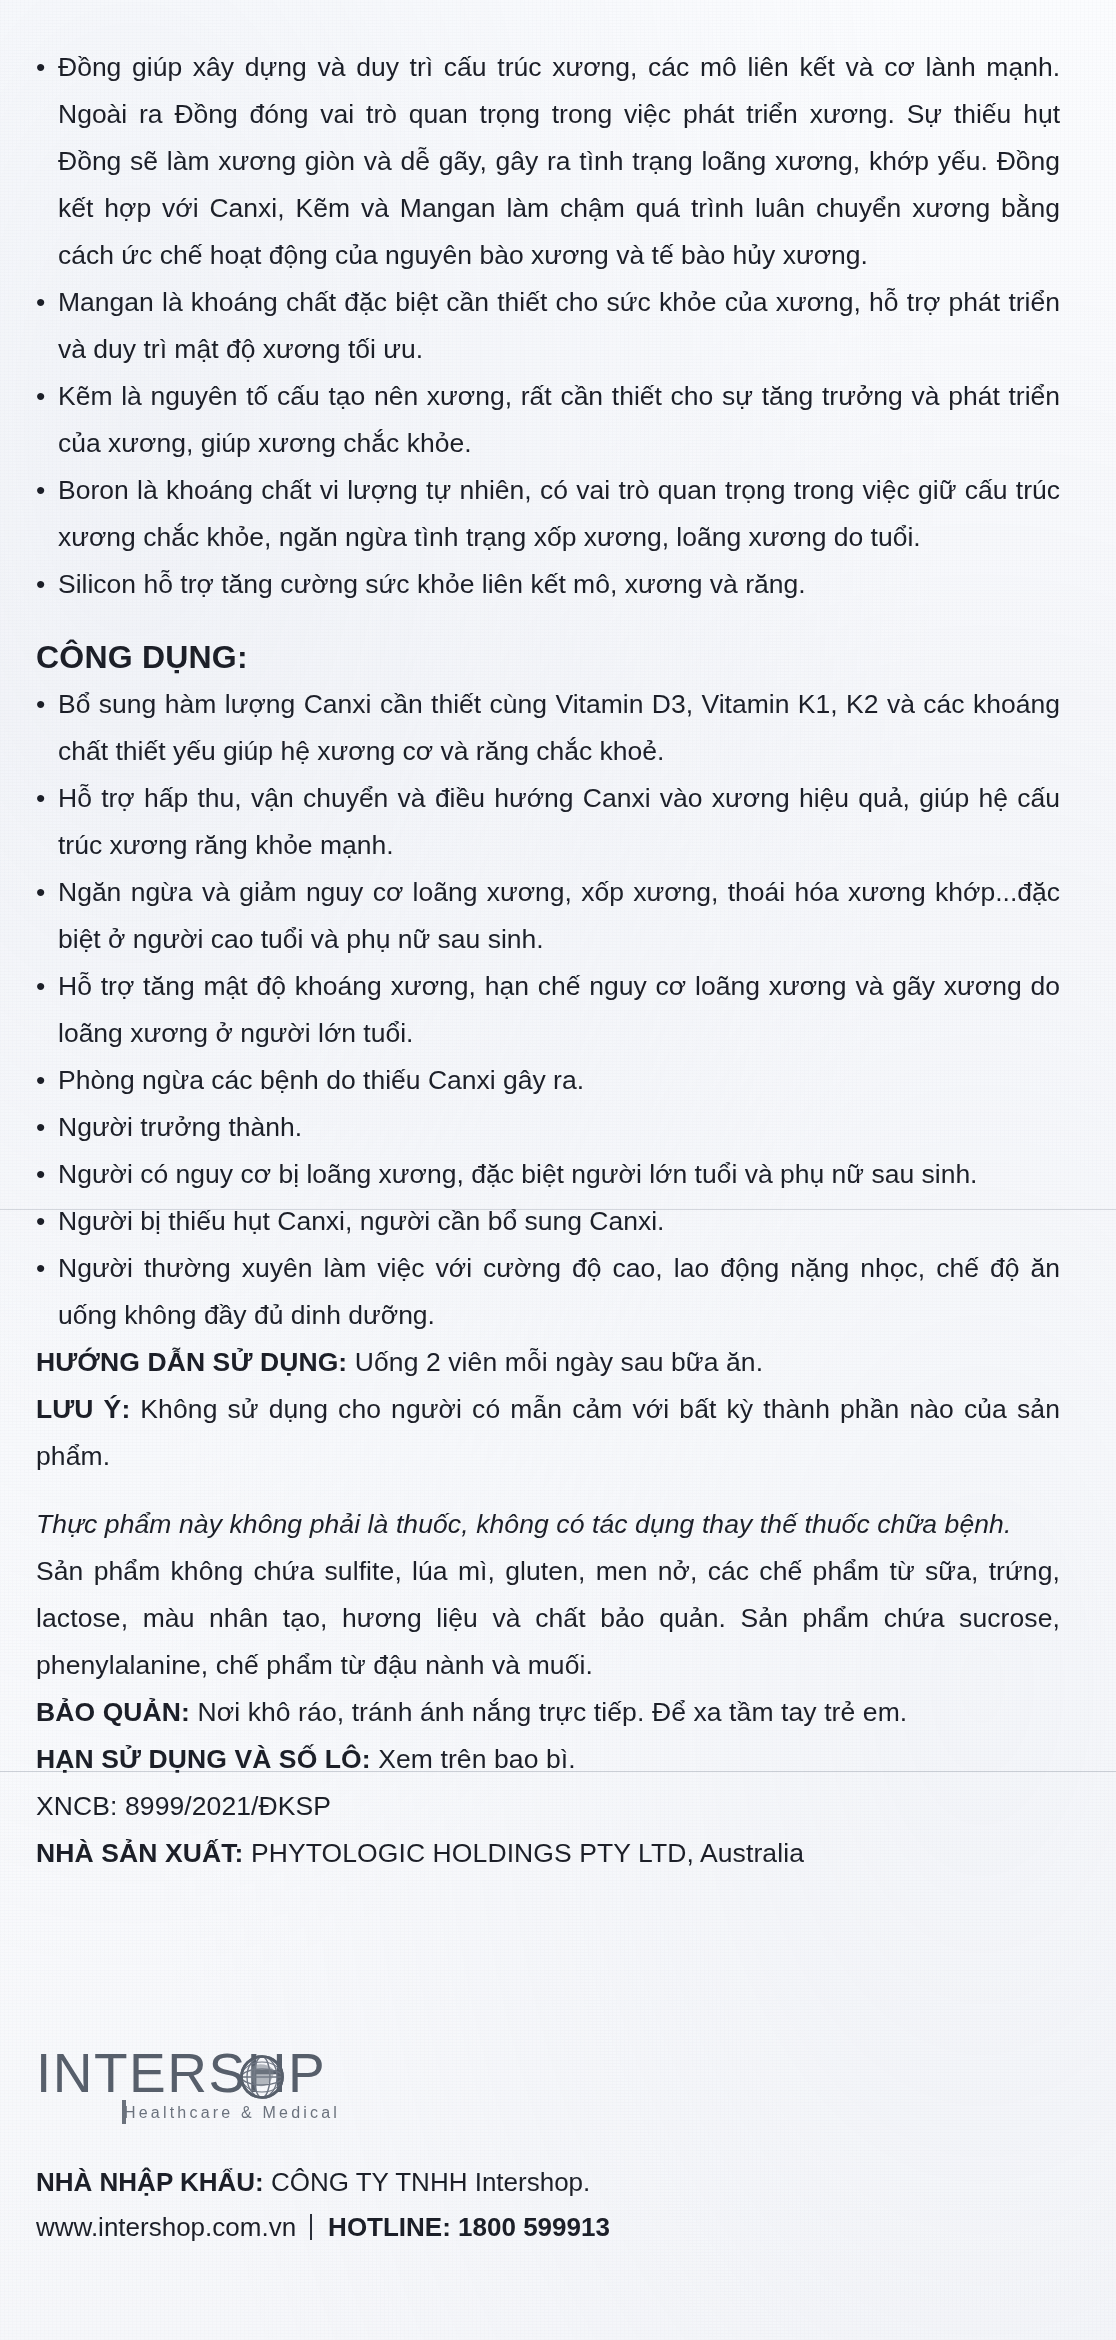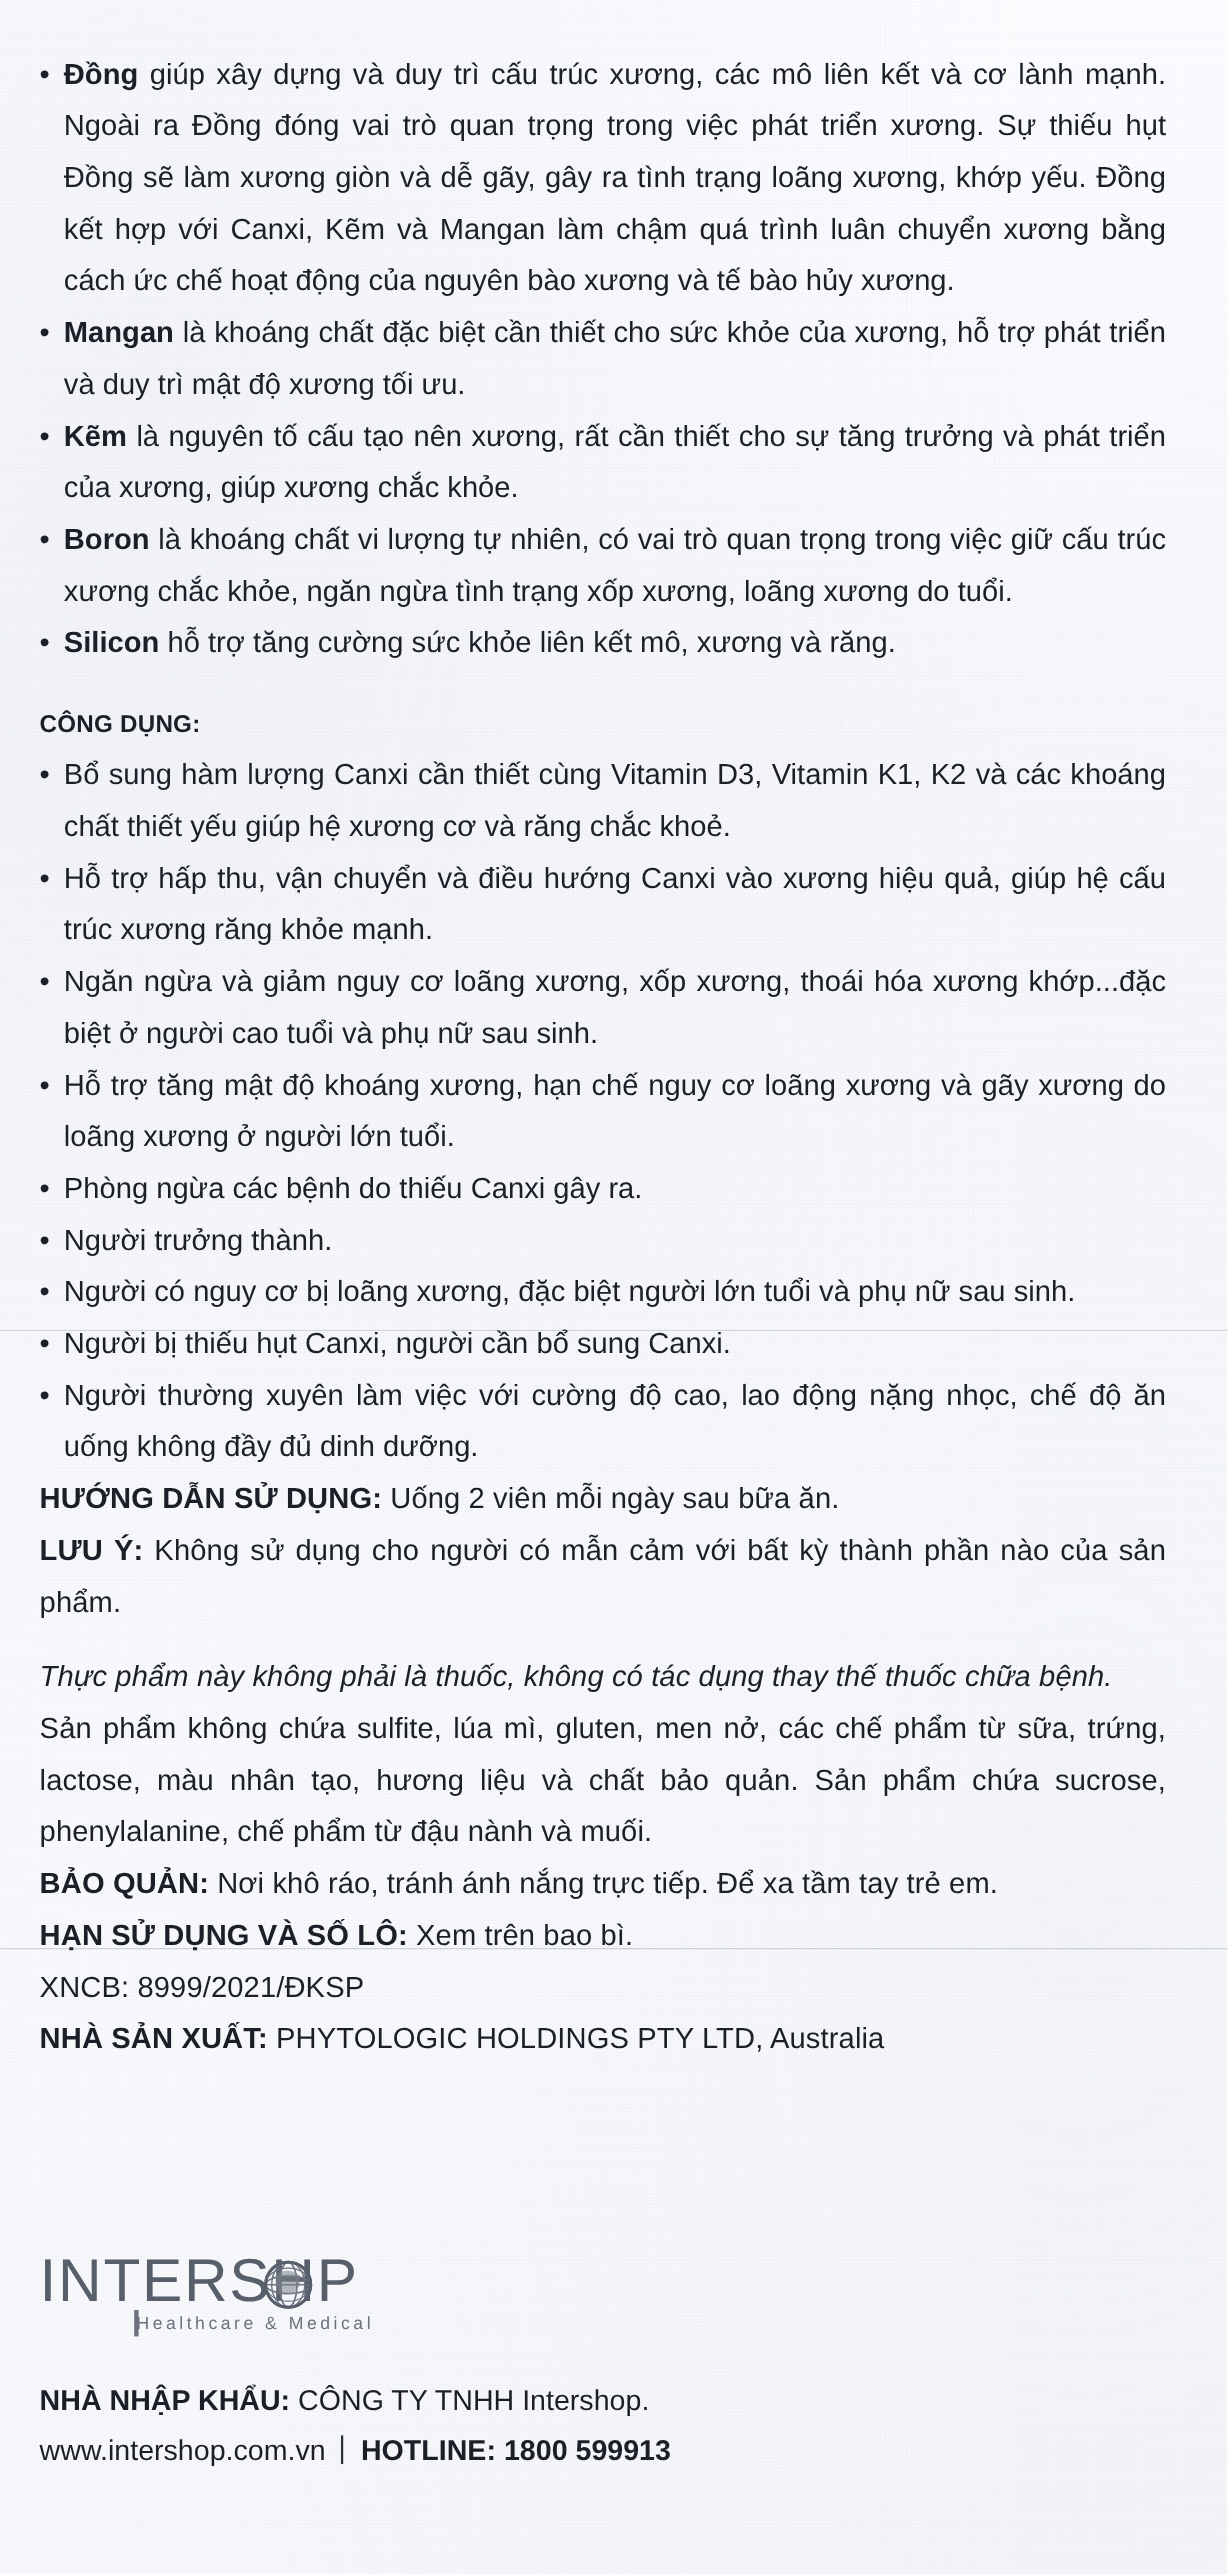--- a/index.html
+++ b/index.html
@@ -75,24 +75,24 @@
   }
   .bullet-body {
     flex: 1 1 auto;
     font-size: 26.5px;
     line-height: 47px;
     text-align: justify;
     text-justify: inter-word;
   }
   .bullet-body.nojust { text-align: left; }
 
-  b, .b { font-weight: 700; }
+  b, .b { font-weight: 400; }
 
   .heading {
-    font-size: 22px;
+    font-size: 32px;
     line-height: 47px;
     font-weight: 700;
     letter-spacing: .2px;
   }
   .gap-md { height: 26px; }
   .gap-lg { height: 44px; }
 
   .italic { font-style: italic; margin-top: 21px; }
 
   .inline-label { font-weight: 700; text-align: right; }

